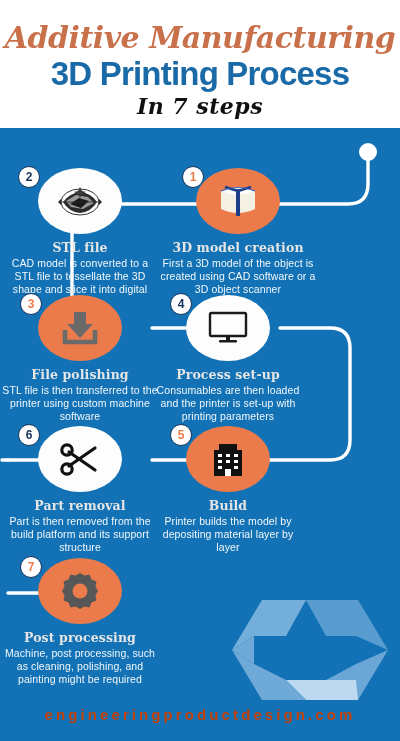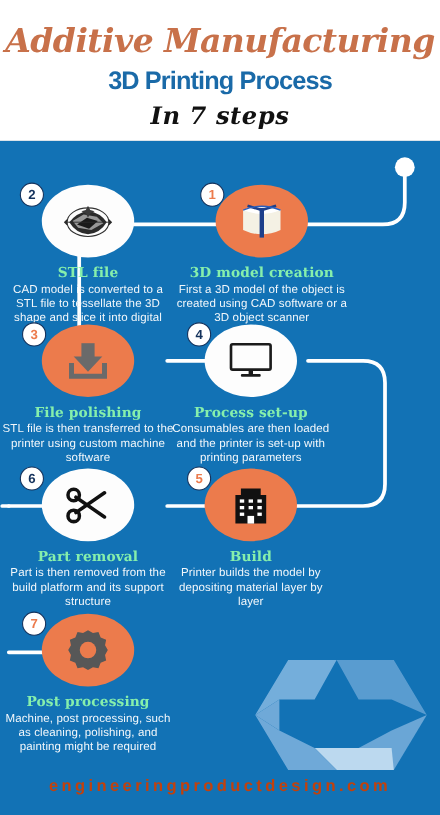--- a/index.html
+++ b/index.html
@@ -26,21 +26,21 @@
     font-style:italic;font-weight:bold;
     font-size:30px;line-height:36px;
     color:#c8714a;
     letter-spacing:-0.5px;
     white-space:nowrap;
   }
   .hdr-line2{
     margin:0;margin-top:-1px;
     font-family:"Liberation Sans", sans-serif;
     font-weight:bold;
-    font-size:23px;line-height:37px;
+    font-size:33px;line-height:37px;
     color:#1a6aa8;
     letter-spacing:-0.8px;
     white-space:nowrap;
   }
   .hdr-line3{
     margin:1px;margin-top:1px;
     font-family:"DejaVu Serif", serif;
     font-style:italic;font-weight:bold;
     font-size:22px;line-height:27px;
     color:#111111;
@@ -97,21 +97,21 @@
     z-index:3;
   }
   .badge.navy{color:#14325c;}
   .badge.orange{color:#ec7b4c;border-color:#14325c;}
 
   .step-title{
     margin:4px 0 2px 0;
     font-family:"DejaVu Serif", serif;
     font-weight:bold;
     font-size:12.5px;line-height:15px;
-    color:#86efac;
+    color:#e5e5e5;
     letter-spacing:0.1px;
   }
   .step-desc{
     margin:0;
     font-family:"Liberation Sans", sans-serif;
     font-size:10.5px;line-height:13.2px;
     color:#f2f7fb;
     letter-spacing:0.1px;
   }
 

